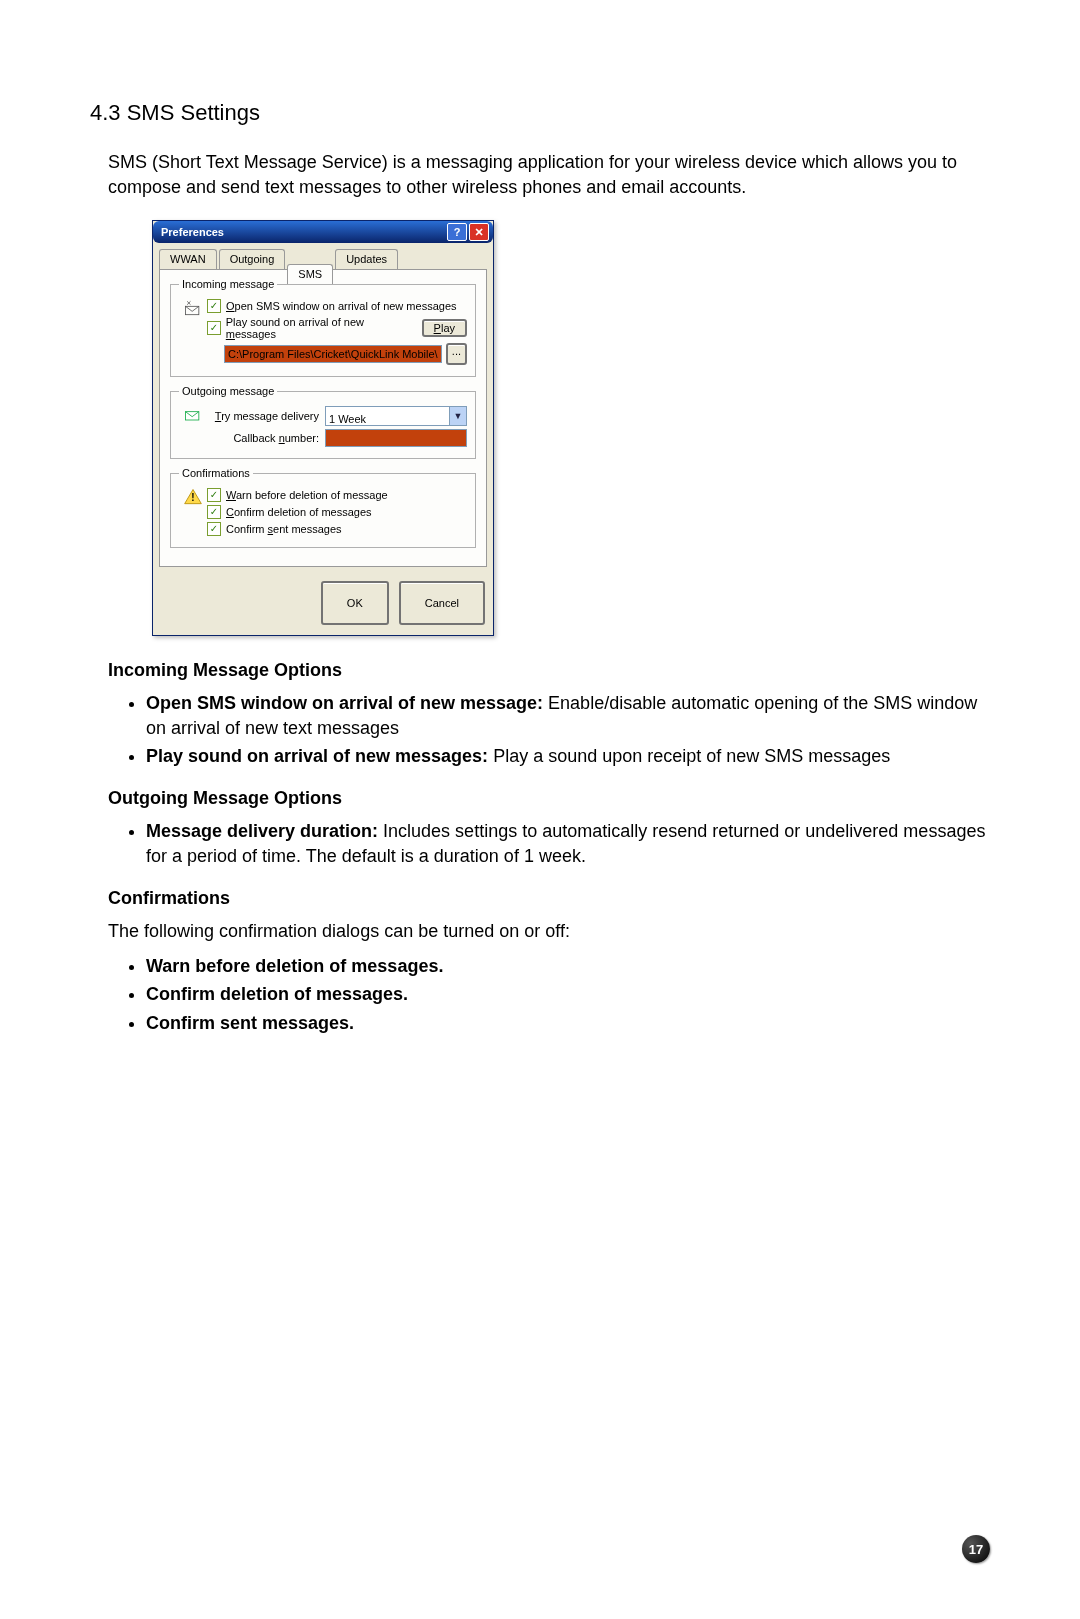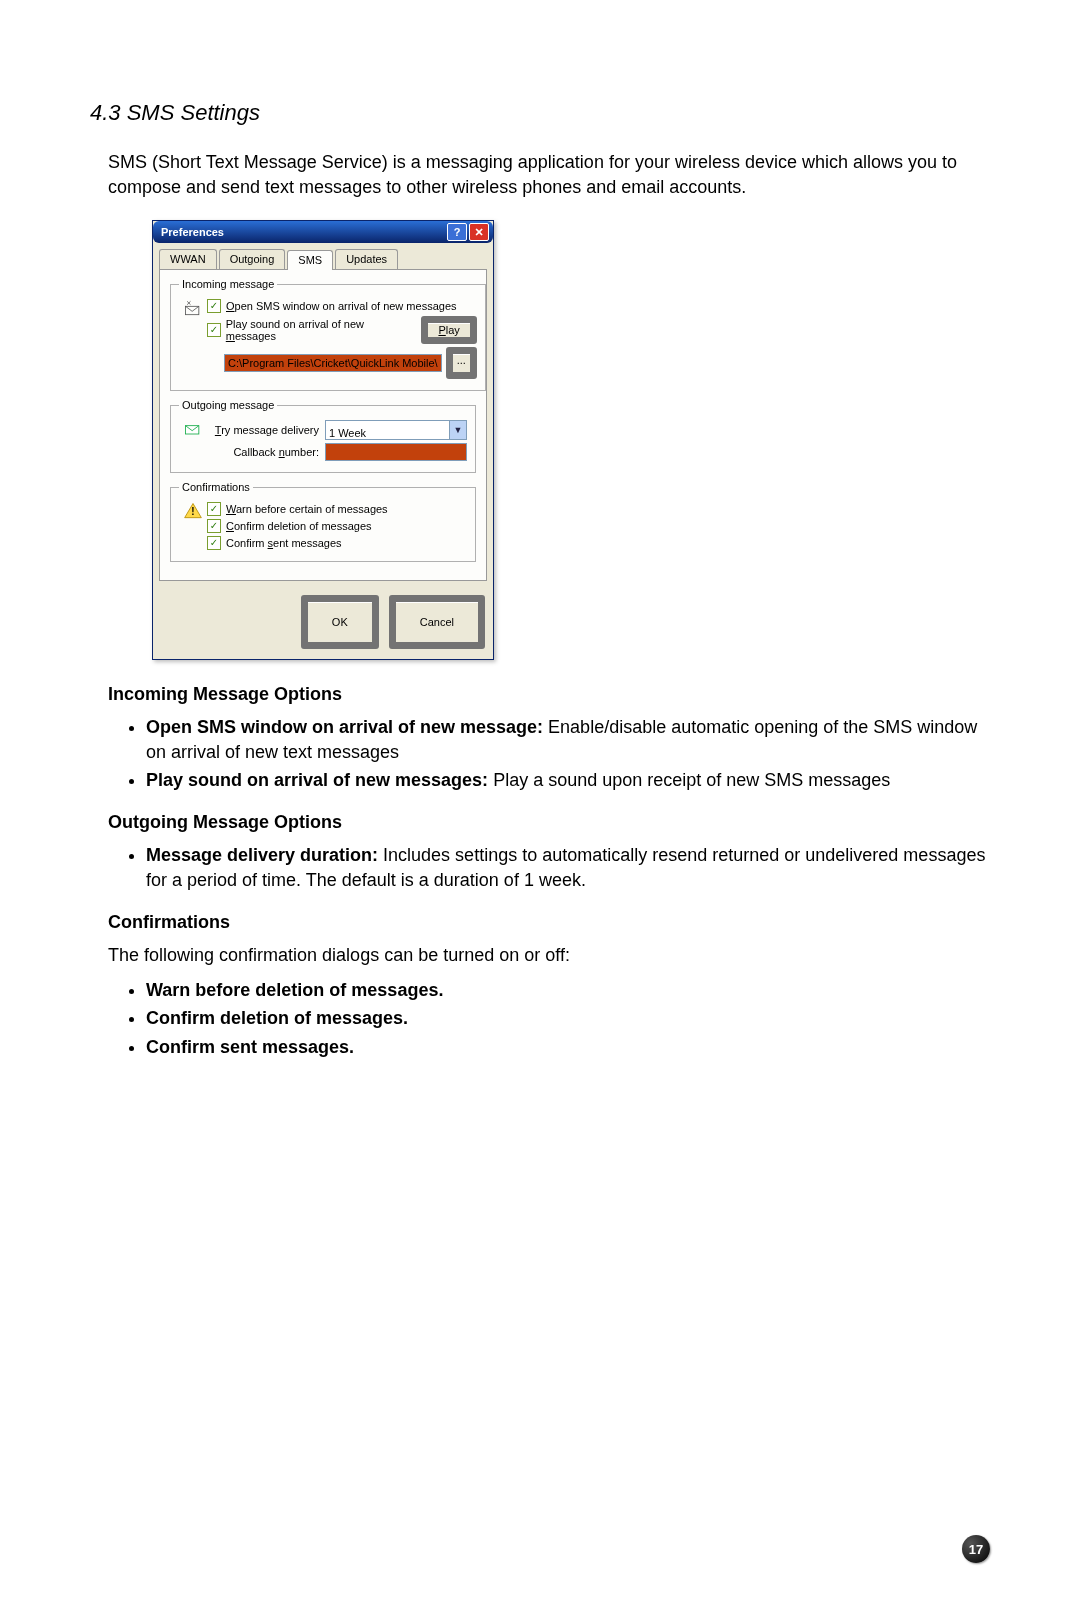--- a/index.html
+++ b/index.html
@@ -12,21 +12,20 @@
     width: 1080px;
   }
   .page {
     padding: 100px 90px 60px 90px;
     box-sizing: border-box;
     width: 1080px;
     min-height: 1619px;
     position: relative;
   }
   .section-title {
-    font-style: italic;
     font-size: 22px;
     margin-bottom: 24px;
     font-family: Arial, Helvetica, sans-serif;
   }
   .body-text {
     margin-left: 18px;
     line-height: 1.4;
     margin-bottom: 20px;
   }
   .sub-heading {
@@ -88,21 +87,21 @@
     border: 1px solid #999;
     border-bottom: none;
     margin-right: 2px;
     background: #ece9d8;
     border-radius: 3px 3px 0 0;
     font-size: 11px;
   }
   .tab.active {
     background: #fdfdfb;
     position: relative;
-    top: 1px;
+    top: 15px;
     font-weight: normal;
   }
   .tab-panel {
     margin: 0 6px 6px 6px;
     border: 1px solid #999;
     background: #fdfdfb;
     padding: 8px 10px 10px 10px;
   }
   fieldset.group {
     border: 1px solid #b0b0b0;
@@ -122,21 +121,21 @@
   .rows-cell { flex: 1; }
   .chk {
     width: 12px; height: 12px; border: 1px solid #7a9e2f;
     display: inline-flex; align-items: center; justify-content: center;
     margin-right: 5px; background: #fff;
     font-size: 10px; line-height: 10px; color: #2e7d0f;
   }
   .chk.checked::before { content: "✓"; }
   .underline-key { text-decoration: underline; }
   .mini-btn {
-    border: 7px solid #737373; background: #ece9d8;
+    border: 2px solid #737373; background: #ece9d8;
     padding: 1px 10px; font-size: 11px; border-radius: 3px;
     box-shadow: inset 0 1px 0 #fff;
   }
   .textbox {
     flex: 1;
     border: 1px solid #7f9db9;
     background: #c2410c;
     height: 16px;
     padding: 0 3px;
     overflow: hidden;
@@ -272,21 +271,21 @@
         <div style="display:flex;">
           <div class="icon-cell">
             <svg class="svg-icon" viewBox="0 0 24 24">
                 <path d="M12 3 L22 20 L2 20 Z" fill="#ffd94a" stroke="#b58a00"></path>
                 <text x="12" y="17" text-anchor="middle" font-size="12" font-weight="bold" fill="#000">!</text>
               </svg>
           </div>
           <div class="rows-cell">
             <div class="row">
               <span class="chk checked"></span>
-              <span><span class="underline-key">W</span><span>arn before certain of messages</span></span>
+              <span><span class="underline-key">W</span><span>arn before deletion of message</span></span>
             </div>
             <div class="row">
               <span class="chk checked"></span>
               <span><span class="underline-key">C</span><span>onfirm deletion of messages</span></span>
             </div>
             <div class="row">
               <span class="chk checked"></span>
               <span><span>Confirm </span><span class="underline-key">s</span><span>ent messages</span></span>
             </div>
           </div>

